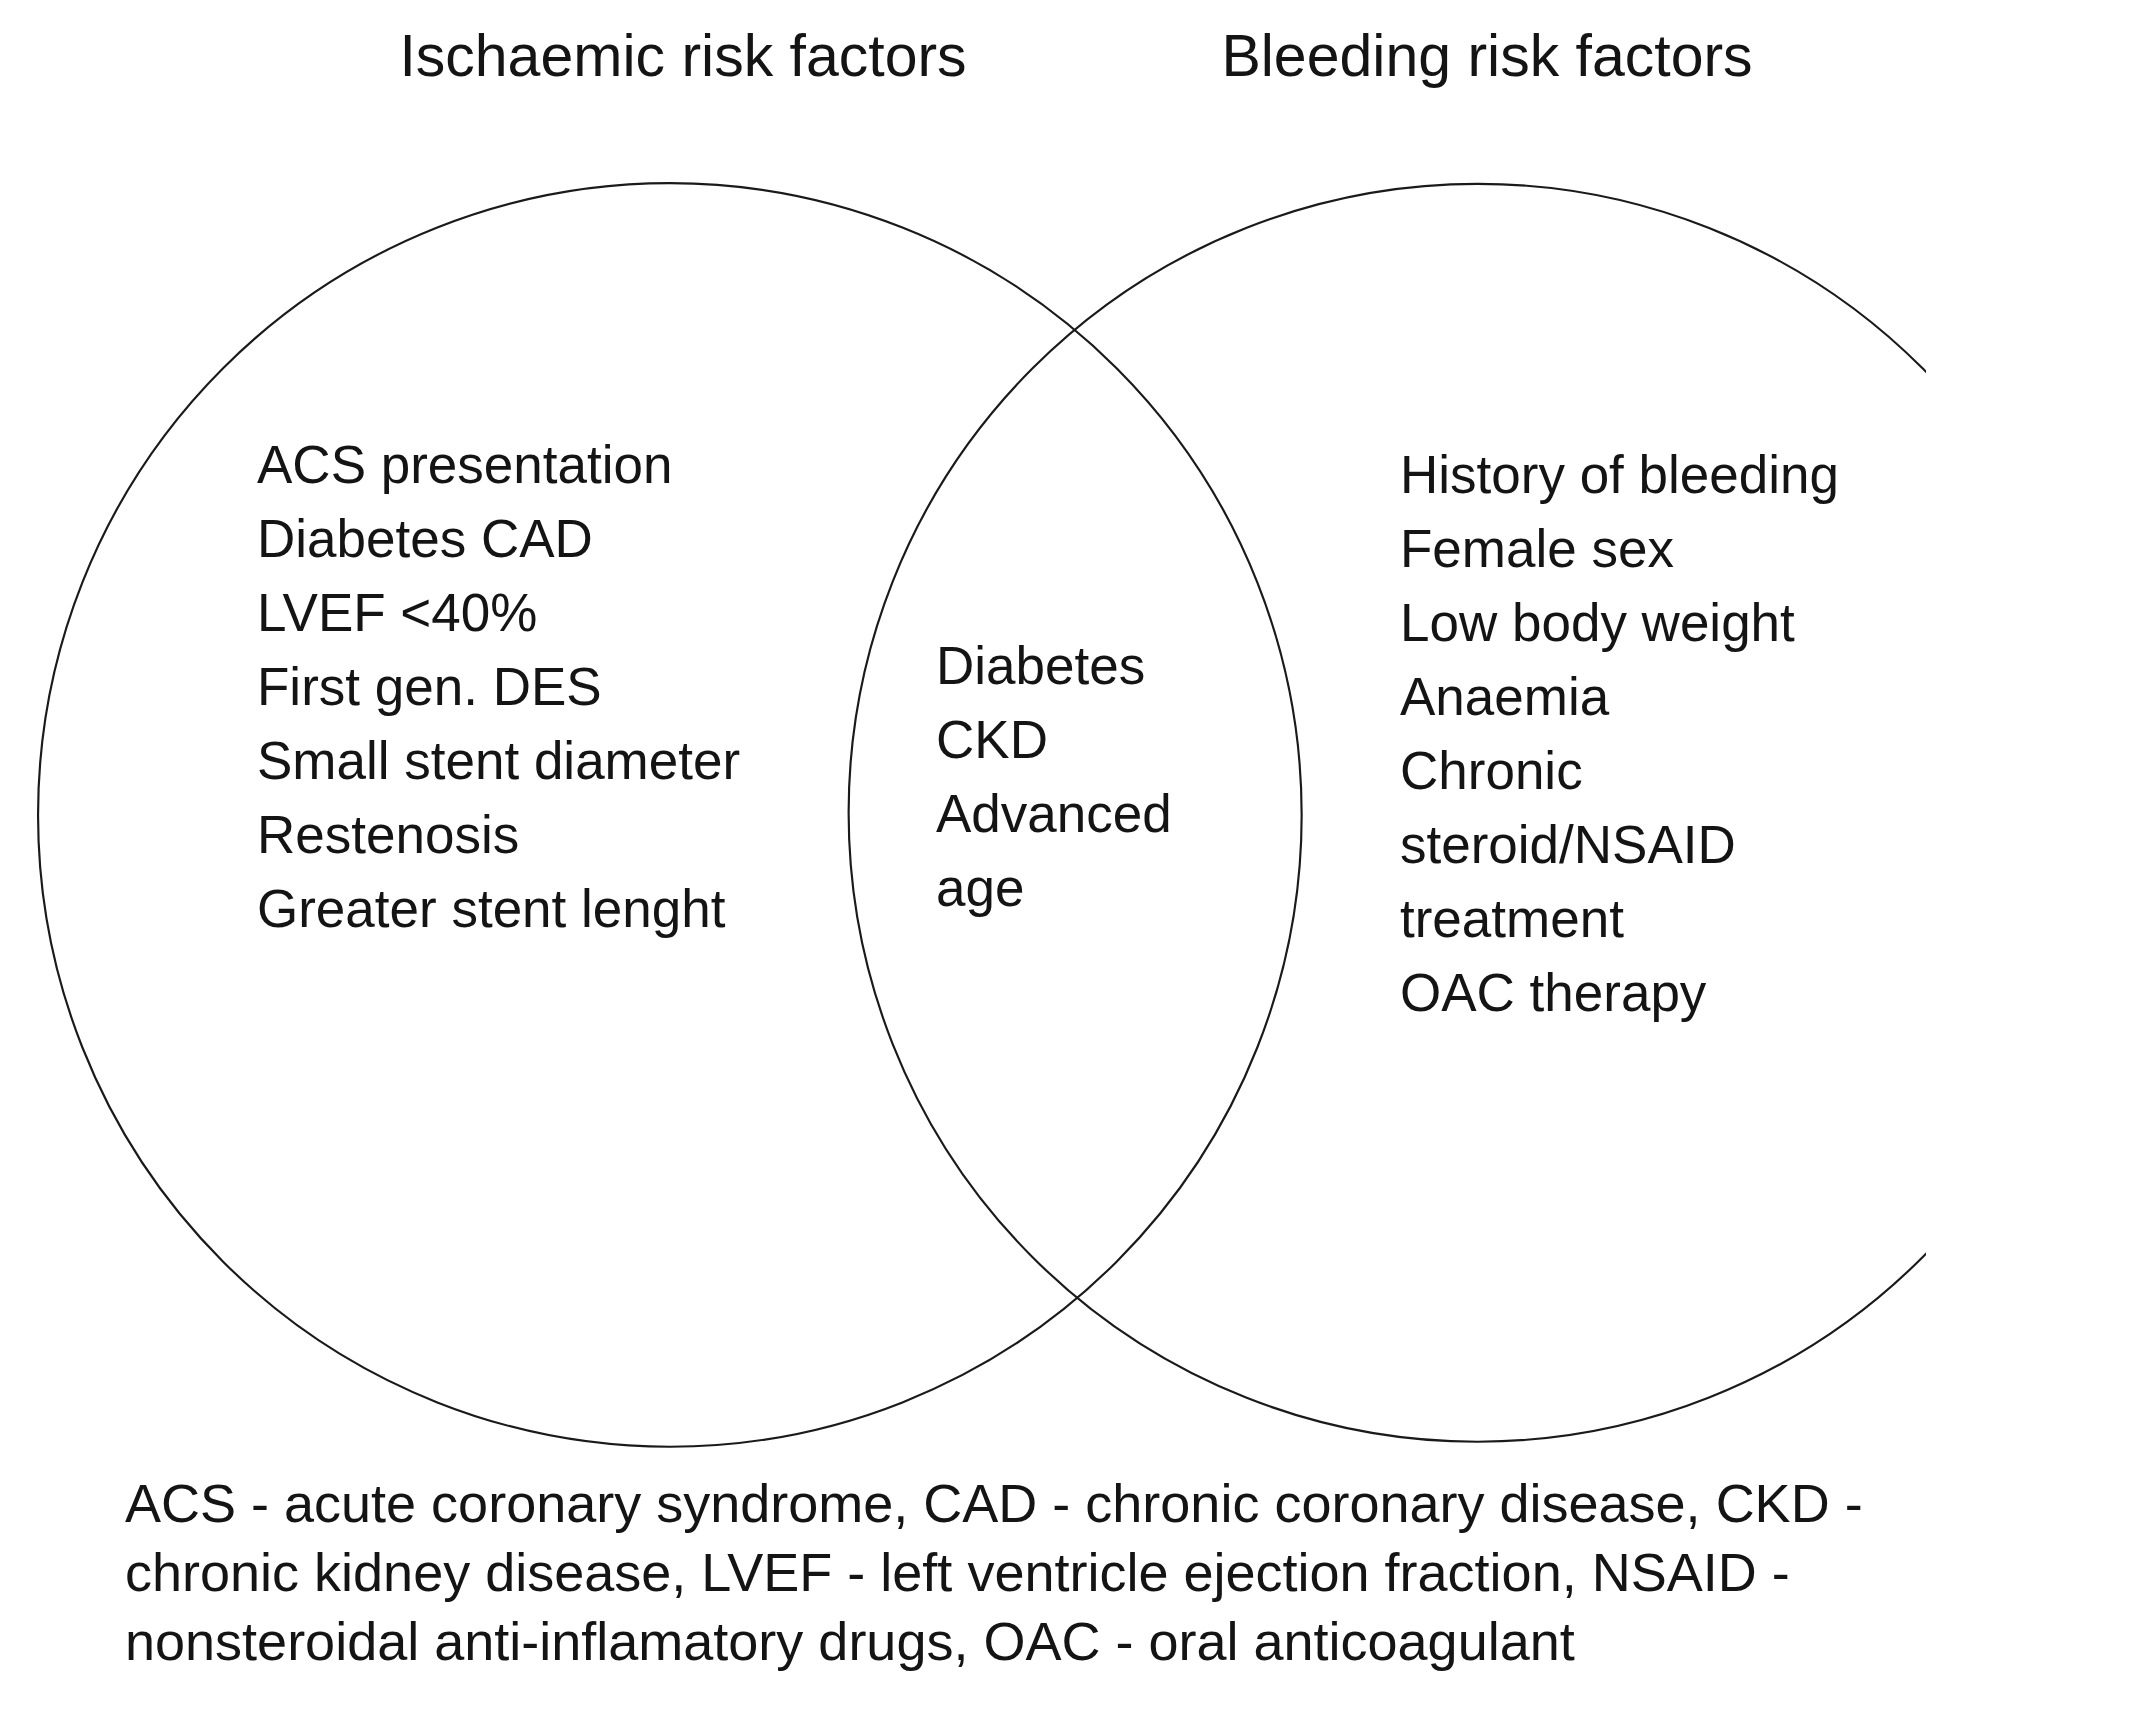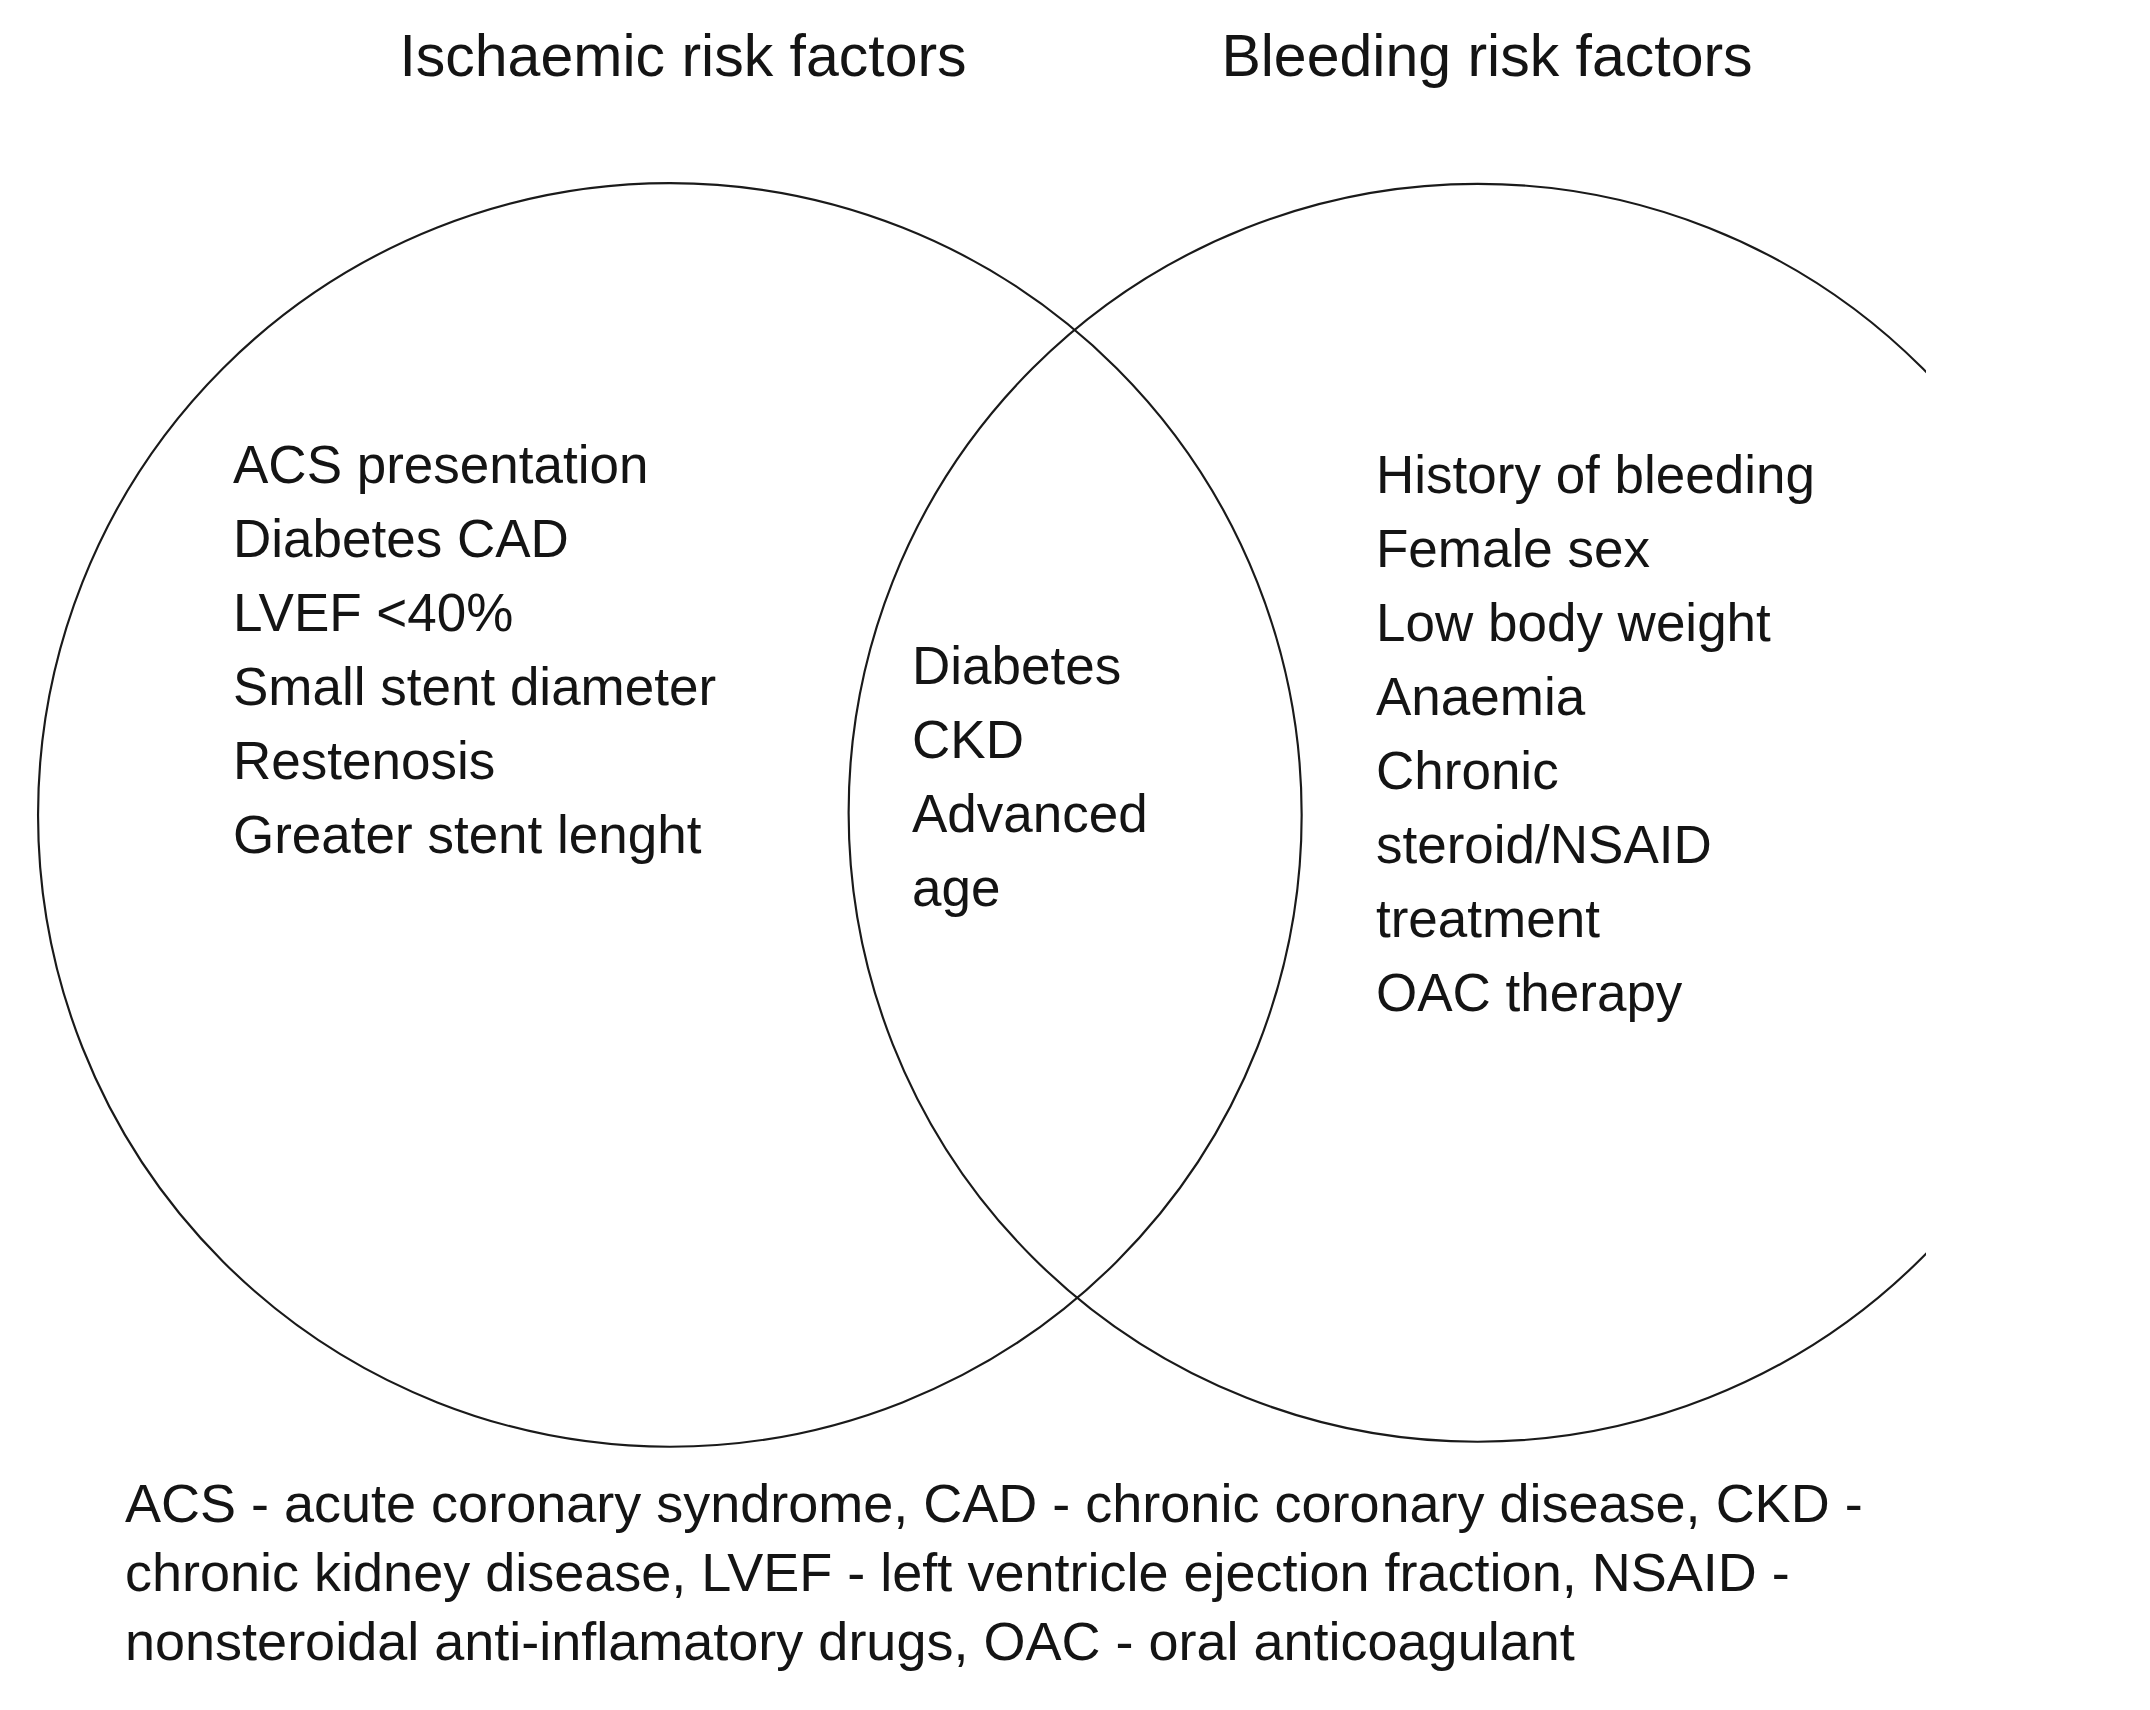--- a/index.html
+++ b/index.html
@@ -33,20 +33,21 @@
     white-space: nowrap;
     color: #141414;
   }
   .left-title  { left: 683px; }
   .right-title { left: 1487px; }
   .list {
     position: absolute;
     font-size: 53px;
     line-height: 74px;
     color: #141414;
+    margin-left: 24px;
   }
   .list .line { white-space: nowrap; }
   .left-list    { left: 233px;  top: 428px; }
   .overlap-list { left: 912px; top: 629px; }
   .right-list   { left: 1376px; top: 438px; }
   .footnote {
     position: absolute;
     left: 125px;
     top: 1469px;
     font-size: 54px;
@@ -66,20 +67,21 @@
   </svg>
 
   <div class="title left-title">Ischaemic risk factors</div>
 
   <div class="title right-title">Bleeding risk factors</div>
 
   <div class="list left-list">
       <div class="line">ACS presentation</div>
       <div class="line">Diabetes CAD</div>
       <div class="line">LVEF &lt;40%</div>
+      <div class="line">First gen. DES</div>
       <div class="line">Small stent diameter</div>
       <div class="line">Restenosis</div>
       <div class="line">Greater stent lenght</div>
     </div>
 
   <div class="list overlap-list">
       <div class="line">Diabetes</div>
       <div class="line">CKD</div>
       <div class="line">Advanced</div>
       <div class="line">age</div>

